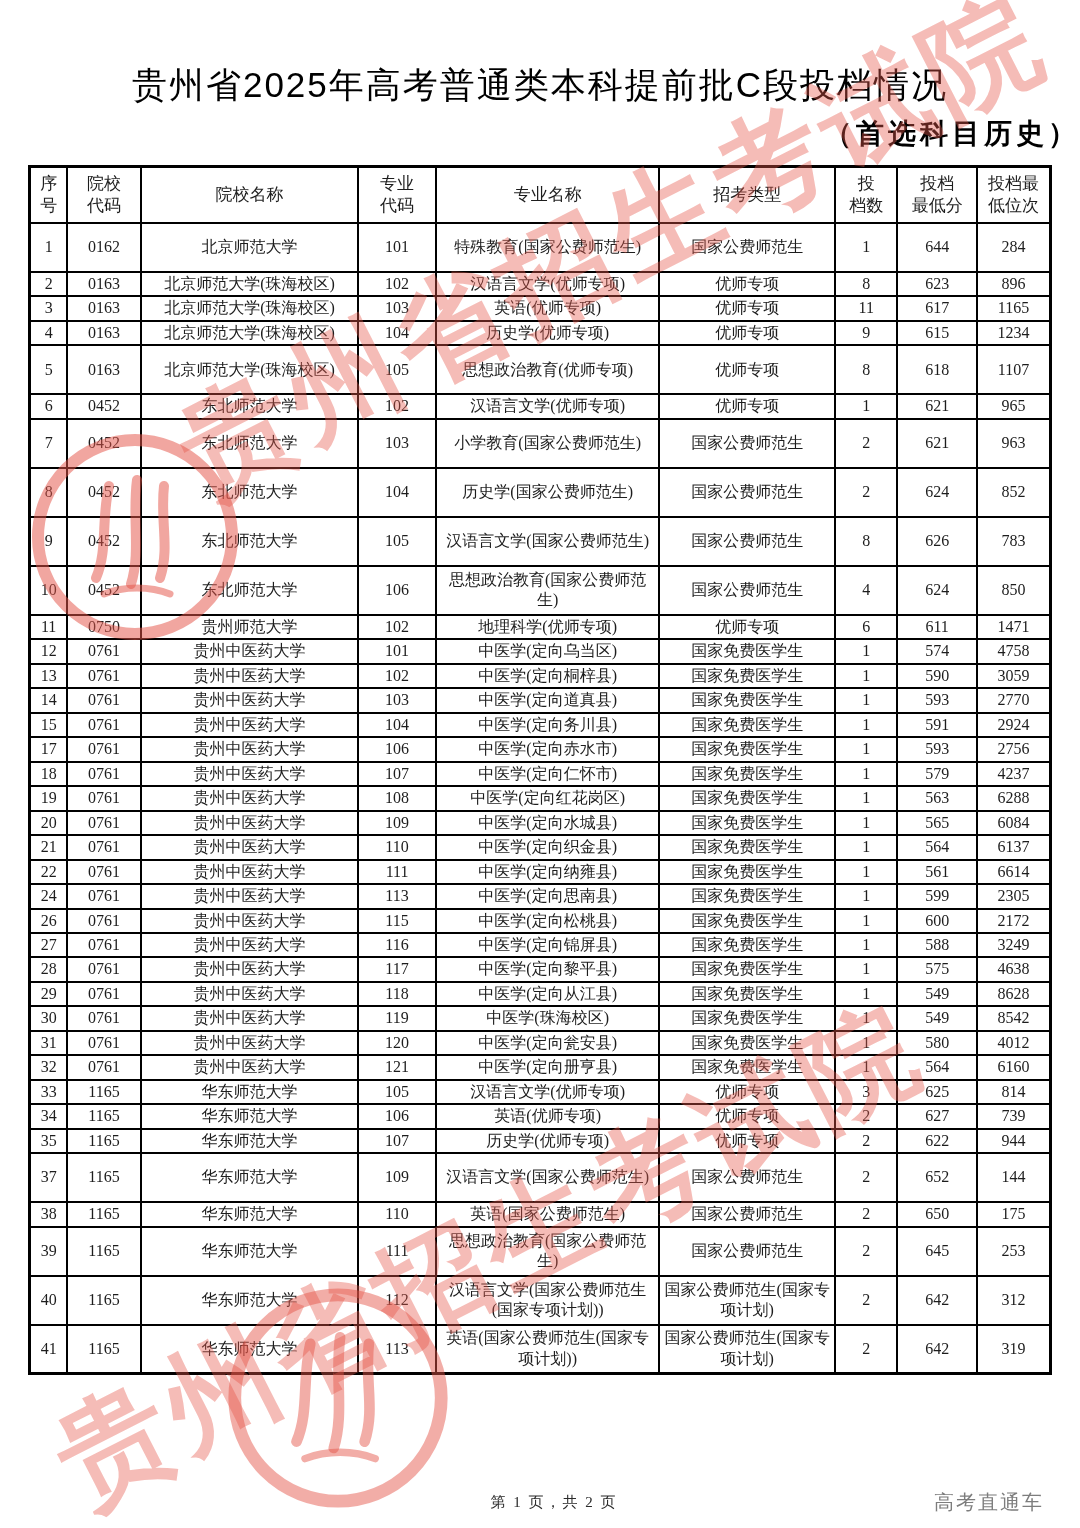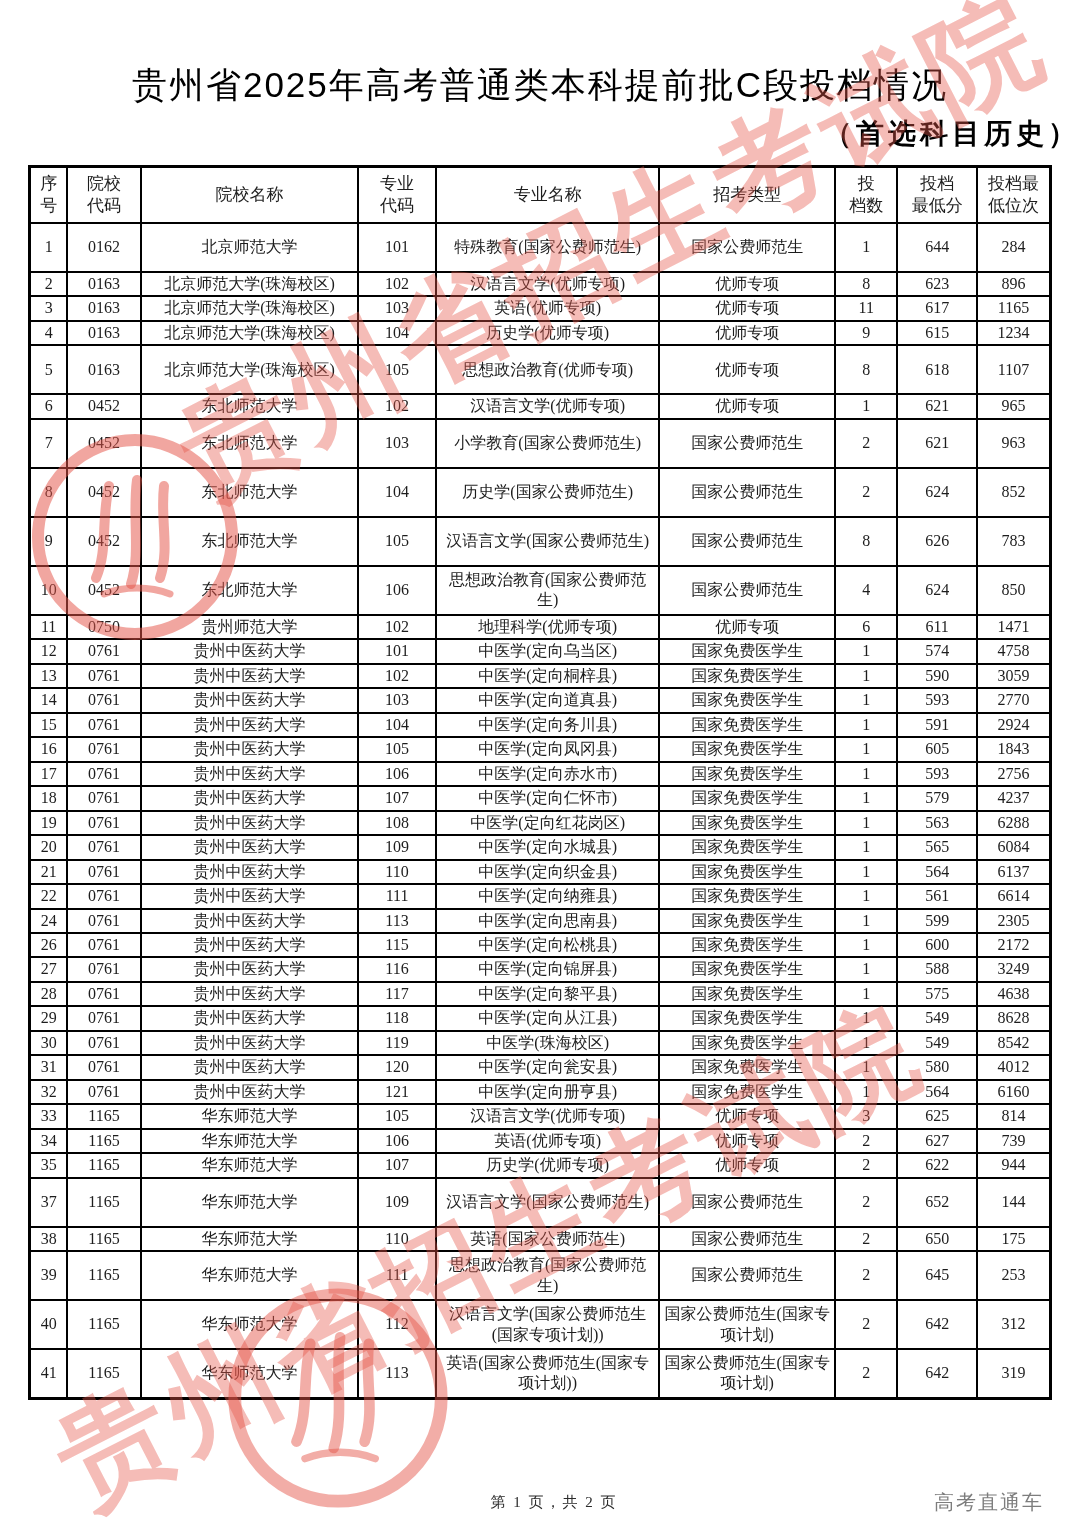--- a/index.html
+++ b/index.html
@@ -303,31 +303,20 @@
           <td>0761</td>
           <td>贵州中医药大学</td>
           <td>104</td>
           <td>中医学(定向务川县)</td>
           <td>国家免费医学生</td>
           <td>1</td>
           <td>591</td>
           <td>2924</td>
         </tr>
         <tr>
-          <td>16</td>
-          <td>0761</td>
-          <td>贵州中医药大学</td>
-          <td>105</td>
-          <td>中医学(定向凤冈县)</td>
-          <td>国家免费医学生</td>
-          <td>1</td>
-          <td>605</td>
-          <td>1843</td>
-        </tr>
-        <tr>
           <td>17</td>
           <td>0761</td>
           <td>贵州中医药大学</td>
           <td>106</td>
           <td>中医学(定向赤水市)</td>
           <td>国家免费医学生</td>
           <td>1</td>
           <td>593</td>
           <td>2756</td>
         </tr>

